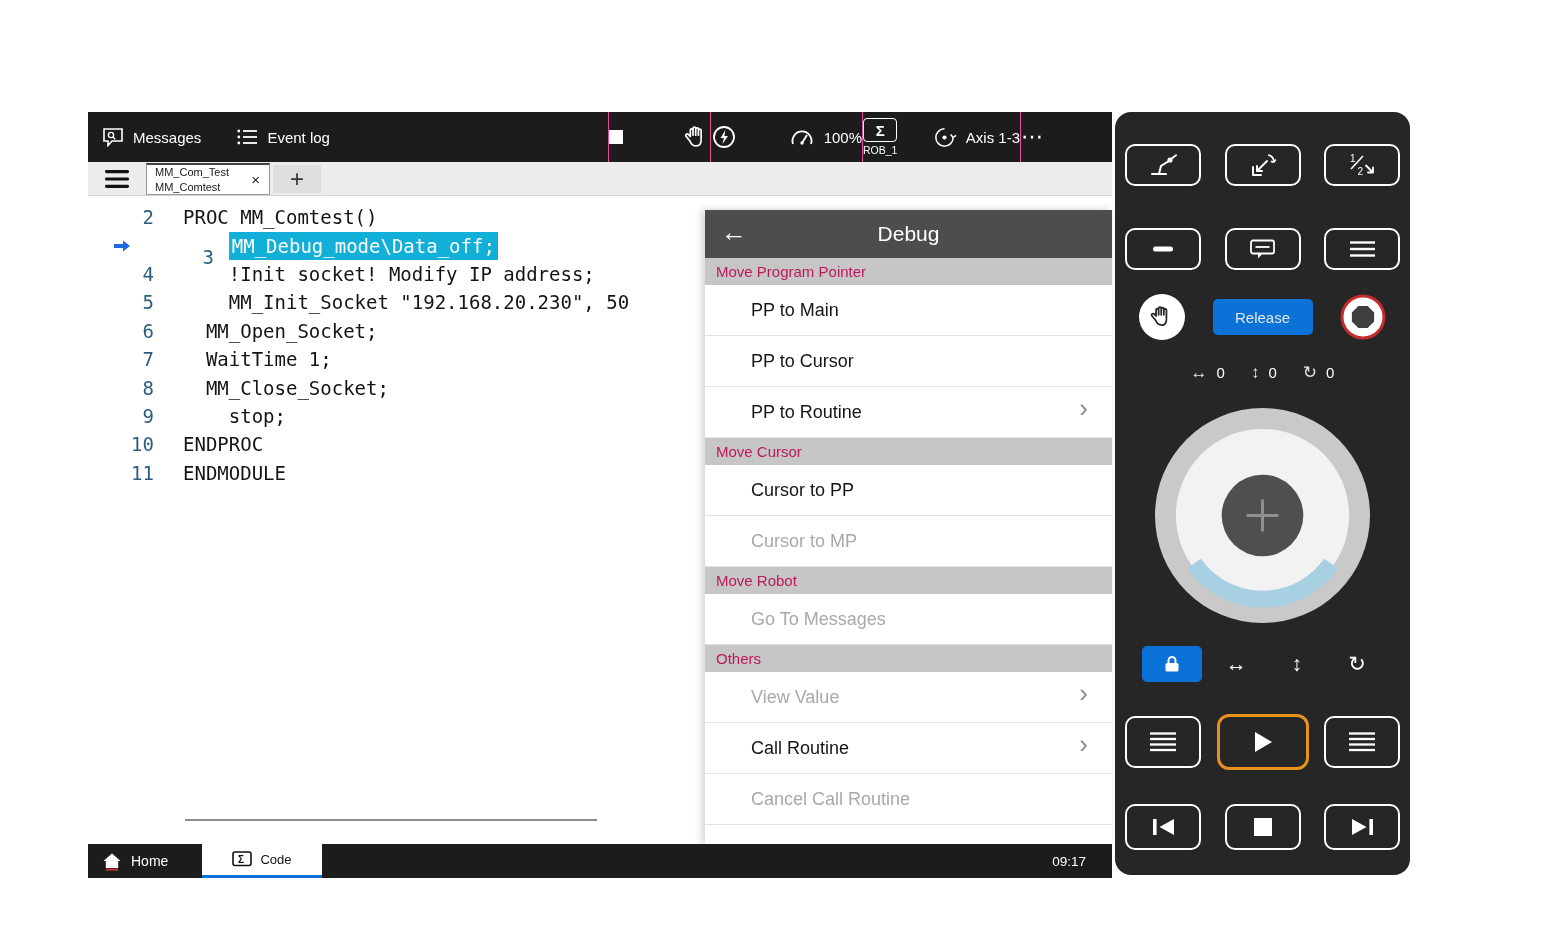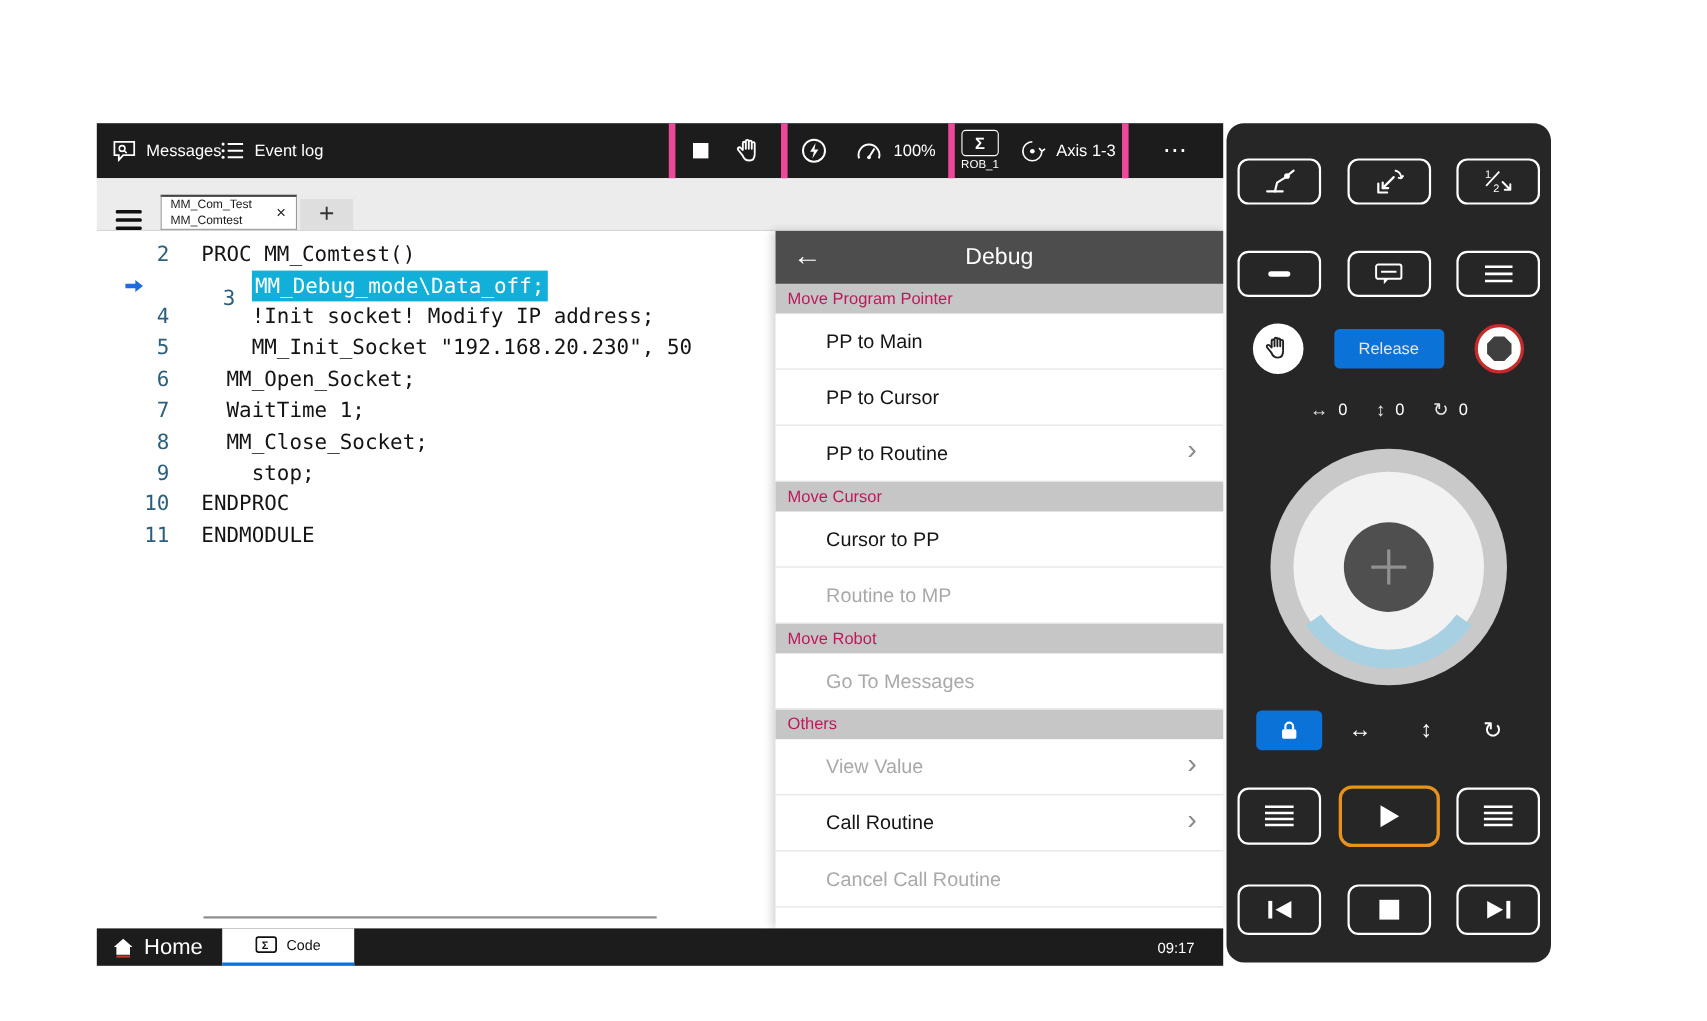--- a/index.html
+++ b/index.html
@@ -8,33 +8,33 @@
   button { font-family:inherit; background:none; border:none; cursor:pointer; }
   svg { display:block; }
 
   .stage { position:absolute; left:0; top:0; width:1552px; height:928px; }
 
   
   .app { position:absolute; left:88px; top:112px; width:1024px; height:766px; background:#fff; }
 
   
   .topbar { height:50px; background:#1c1c1c; color:#fff; display:flex; align-items:stretch; }
-  .tb-left { flex:1; display:flex; align-items:center; padding-left:14px; }
+  .tb-left { flex:1; display:flex; align-items:center; gap:36px; padding-left:14px; }
   .tb-item { display:flex; align-items:center; gap:9px; font-size:15px; cursor:pointer; white-space:nowrap; }
-  .tb-group { display:flex; align-items:center; justify-content:center; gap:24px; border-left:6px solid #ec4899; }
+  .tb-group { display:flex; align-items:center; justify-content:space-between; gap:24px; border-left:1px solid #ec4899; }
   .g1 { width:102px; } .g2 { width:152px; } .g3 { width:158px; gap:18px; } .g4 { width:92px; }
   .stop-sq { width:14px; height:14px; background:#fff; }
   .rob-unit { display:flex; flex-direction:column; align-items:center; gap:2px; cursor:pointer; }
   .sigma-box { width:34px; height:24px; border:1.5px solid #fff; border-radius:4px; display:flex;
                align-items:center; justify-content:center; font-size:15px; font-weight:bold; }
   .rob-label { font-size:10.5px; }
   .more { font-size:22px; letter-spacing:2px; cursor:pointer; }
 
   
-  .tabbar { height:48px; background:#ececec; display:flex; align-items:flex-end; border-bottom:1px solid #d6d6d6; }
+  .tabbar { height:34px; background:#ececec; display:flex; align-items:center; border-bottom:1px solid #d6d6d6; }
   .menu-btn { width:58px; display:flex; align-items:center; justify-content:center; cursor:pointer; }
   .tab { width:124px; background:#fff; border:1px solid #9a9a9a; border-top:2px solid #444; margin-top:1px;
          display:flex; align-items:center; padding:0 6px 0 8px; cursor:pointer; }
   .tab-titles { display:flex; flex-direction:column; font-size:11px; color:#1a1a1a; line-height:1.3; flex:1; overflow:hidden; }
   .tab-close { font-size:15px; color:#222; padding:2px 3px; cursor:pointer; }
   .new-tab { width:48px; margin-left:3px; background:#dedede; display:flex; align-items:center;
              justify-content:center; font-size:24px; color:#333; cursor:pointer; }
 
   
   .editor { position:relative; height:634px; background:#fff; overflow:hidden;
@@ -56,21 +56,21 @@
   .dbg-section { height:27px; background:#c6c6c6; color:#be185d; font-size:15px;
                  display:flex; align-items:center; padding-left:11px; }
   .dbg-item { height:51px; display:flex; align-items:center; padding-left:46px;
               border-bottom:1px solid #e2e2e2; position:relative; cursor:pointer; color:#151515; }
   .dbg-item.disabled { color:#a9a9a9; cursor:default; }
   .chev { position:absolute; right:24px; top:50%; transform:translateY(-60%); font-size:26px; color:#8a8a8a; }
 
   
   .statusbar { position:absolute; left:0; bottom:0; width:100%; height:34px; background:#1c1c1c; color:#fff;
                display:flex; align-items:center; }
-  .sb-home { display:flex; align-items:center; gap:9px; padding-left:14px; font-size:20px; cursor:pointer; }
+  .sb-home { display:flex; align-items:center; gap:9px; padding-left:14px; font-size:14px; cursor:pointer; }
   .sb-code-tab { position:absolute; left:114px; top:0; width:120px; height:100%; background:#fff; color:#111;
                  display:flex; align-items:center; justify-content:center; gap:8px; font-size:13px;
                  border-bottom:3px solid #0b72d7; cursor:pointer; }
   .sb-time { margin-left:auto; padding-right:26px; font-size:13.5px; }
 
   
   .pendant { position:absolute; left:1115px; top:112px; width:295px; height:763px;
              background:#262626; border-radius:16px; }
   .p-row { position:absolute; left:10px; right:10px; display:flex; justify-content:space-between; }
   .p-row1 { top:32px; } .p-row2 { top:116px; }
@@ -284,21 +284,21 @@
       <div class="dbg-item">
         <span>PP to Routine</span>
         <span class="chev">›</span>
       </div>
 
       <div class="dbg-section">Move Cursor</div>
       <div class="dbg-item">
         <span>Cursor to PP</span>
       </div>
       <div class="dbg-item disabled">
-        <span>Routine to MP</span>
+        <span>Cursor to MP</span>
       </div>
 
       <div class="dbg-section">Move Robot</div>
       <div class="dbg-item disabled">
         <span>Go To Messages</span>
       </div>
 
       <div class="dbg-section">Others</div>
       <div class="dbg-item disabled">
         <span>View Value</span>

